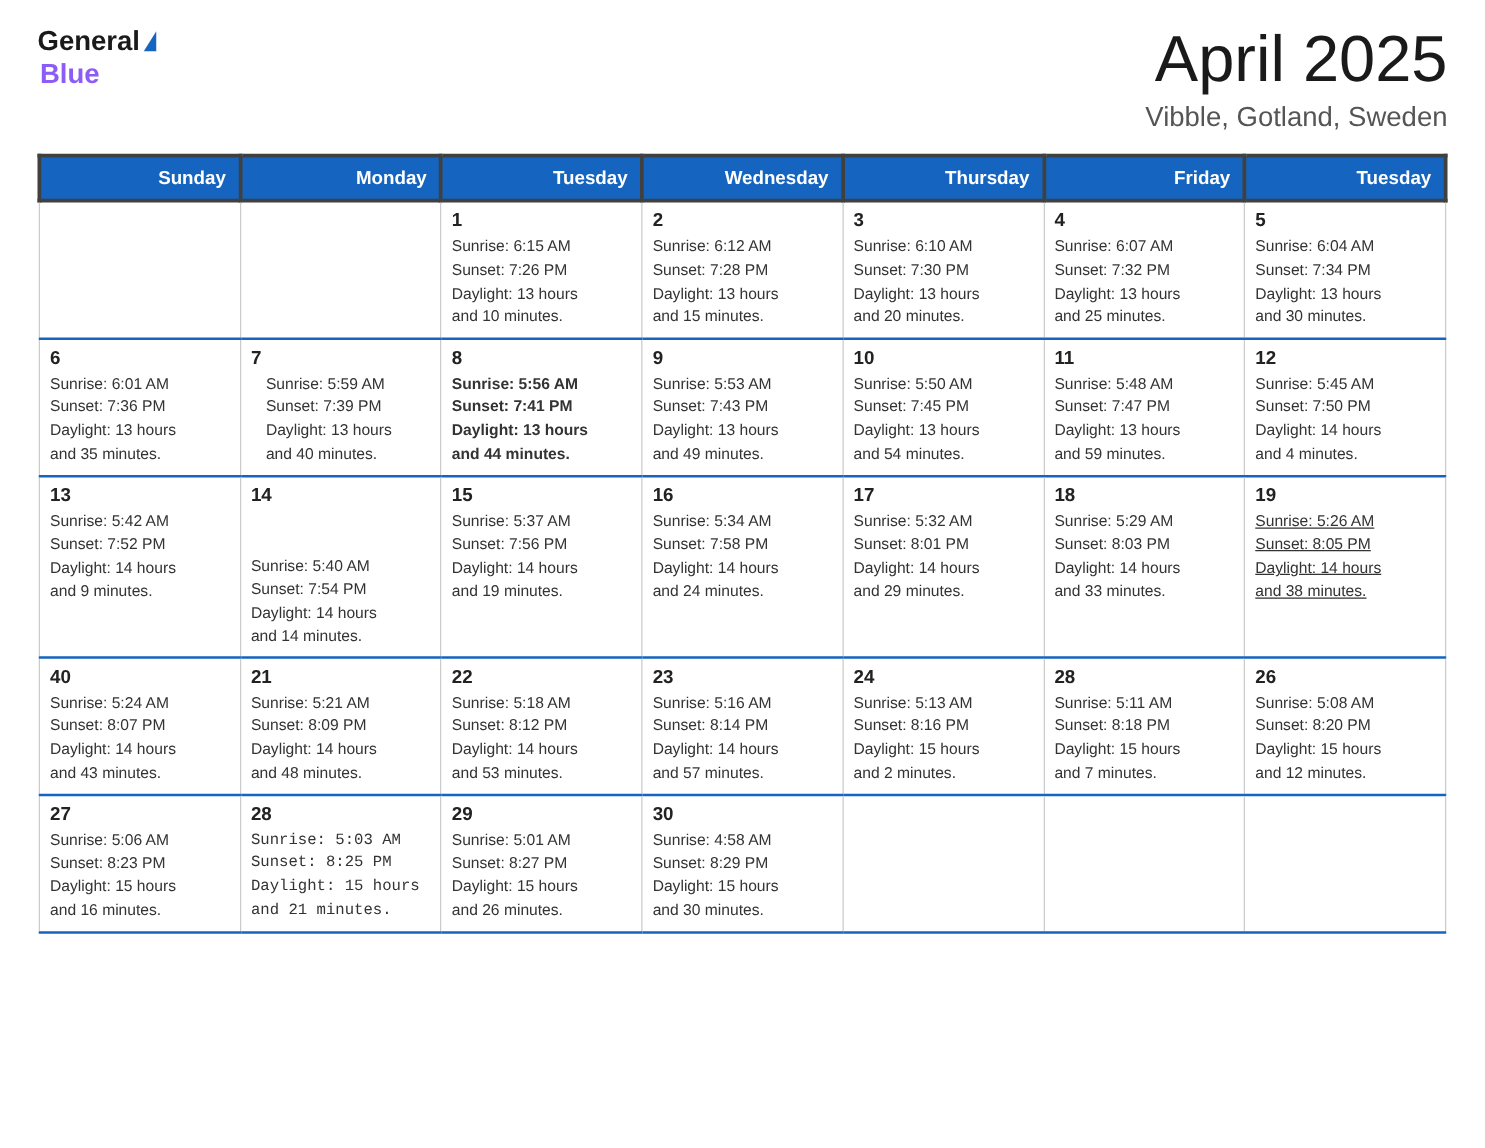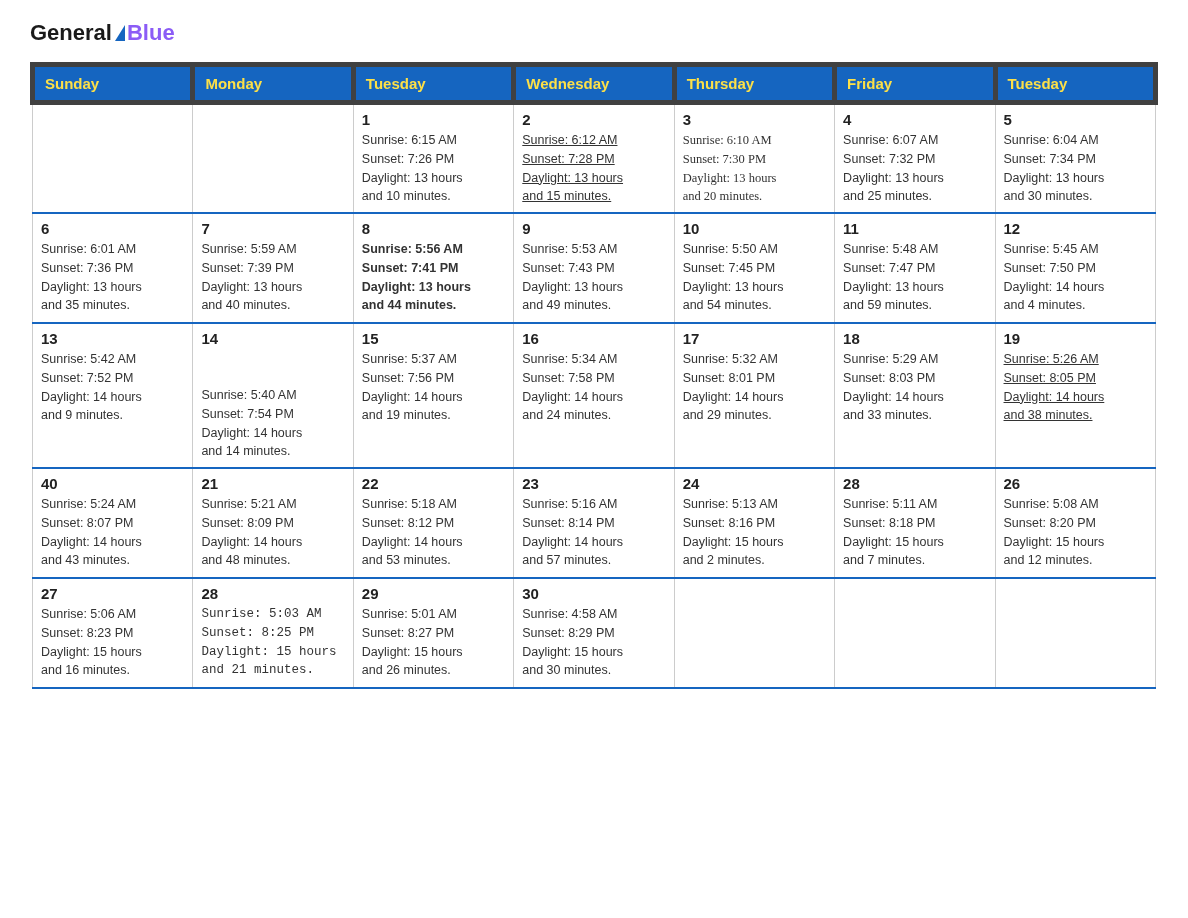--- a/index.html
+++ b/index.html
@@ -11,21 +11,21 @@
       min-height: 918px;
     }
     .header {
       display: flex;
       justify-content: space-between;
       align-items: flex-start;
       margin-bottom: 16px;
     }
     .logo-wrapper {
       display: flex;
-      flex-direction: row;
+      flex-direction: column;
       align-items: flex-start;
     }
     .logo-top-row {
       display: flex;
       align-items: center;
     }
     .title-block {
       text-align: right;
     }
     .title-month {
@@ -39,26 +39,26 @@
       color: #555;
       margin-top: 4px;
     }
     .calendar-table {
       width: 100%;
       border-collapse: collapse;
       table-layout: fixed;
     }
     .calendar-table th {
       background-color: #1565C0;
-      color: #fde047;
+      color: #ffffff;
       padding: 8px 10px;
       font-size: 15px;
       font-weight: bold;
-      text-align: left;
-      border: 5px solid #404040;
+      text-align: right;
+      border: 3px solid #404040;
     }
     .calendar-table td {
       vertical-align: top;
       padding: 6px 8px;
       border: 1px solid #ccc;
       border-bottom: 2px solid #1565C0;
       font-size: 12.5px;
       color: #222;
       height: 110px;
     }
@@ -83,20 +83,22 @@
 
 <div class="header">
   <div class="logo-wrapper">
     <div class="logo-top-row">
       <span style="font-size:22px;font-weight:bold;color:#1a1a1a;">General</span>
       <span style="display:inline-block;width:0;height:0;border-left:10px solid transparent;border-bottom:16px solid #1565C0;margin-left:3px;margin-bottom:0px;"></span>
     </div>
     <span style="font-size:22px;font-weight:bold;color:#8b5cf6;margin-left:2px;">Blue</span>
   </div>
   <div class="title-block">
+    <div class="title-month">April 2025</div>
+    <div class="title-location">Vibble, Gotland, Sweden</div>
   </div>
 </div>
 
 <table class="calendar-table">
   <thead>
     <tr>
       <th>Sunday</th>
       <th>Monday</th>
       <th>Tuesday</th>
       <th>Wednesday</th>
@@ -111,28 +113,28 @@
         <td class="empty-cell"></td>
         <td>
           <span class="day-number">1</span>
           <div class="day-info" style="white-space: pre-line;">Sunrise: 6:15 AM
 Sunset: 7:26 PM
 Daylight: 13 hours
 and 10 minutes.</div>
         </td>
         <td>
           <span class="day-number">2</span>
-          <div class="day-info" style="white-space: pre-line; text-decoration: underline;">Sunrise: 6:12 AM
+          <div class="day-info" style="white-space: pre-line;">Sunrise: 6:12 AM
 Sunset: 7:28 PM
 Daylight: 13 hours
 and 15 minutes.</div>
         </td>
         <td>
           <span class="day-number">3</span>
-          <div class="day-info" style="white-space: pre-line; font-family: Liberation Serif, serif;">Sunrise: 6:10 AM
+          <div class="day-info" style="white-space: pre-line;">Sunrise: 6:10 AM
 Sunset: 7:30 PM
 Daylight: 13 hours
 and 20 minutes.</div>
         </td>
         <td>
           <span class="day-number">4</span>
           <div class="day-info" style="white-space: pre-line;">Sunrise: 6:07 AM
 Sunset: 7:32 PM
 Daylight: 13 hours
 and 25 minutes.</div>
@@ -148,21 +150,21 @@
       <tr>
         <td>
           <span class="day-number">6</span>
           <div class="day-info" style="white-space: pre-line;">Sunrise: 6:01 AM
 Sunset: 7:36 PM
 Daylight: 13 hours
 and 35 minutes.</div>
         </td>
         <td>
           <span class="day-number">7</span>
-          <div class="day-info" style="white-space: pre-line;">Sunrise: 5:59 AM
+          <div class="day-info" style="white-space: pre-line; margin-left: 12px;">Sunrise: 5:59 AM
 Sunset: 7:39 PM
 Daylight: 13 hours
 and 40 minutes.</div>
         </td>
         <td>
           <span class="day-number">8</span>
           <div class="day-info" style="white-space: pre-line; font-weight: bold;">Sunrise: 5:56 AM
 Sunset: 7:41 PM
 Daylight: 13 hours
 and 44 minutes.</div>

